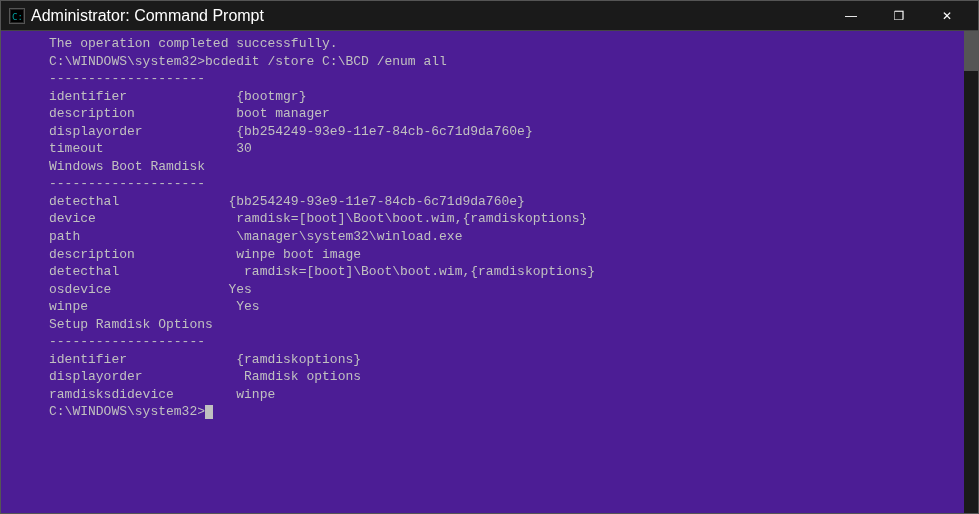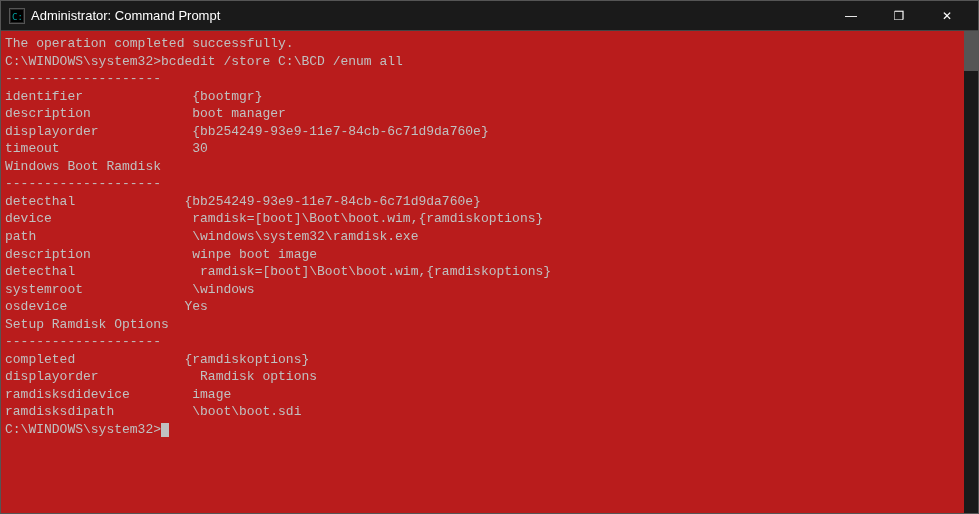--- a/index.html
+++ b/index.html
@@ -43,21 +43,21 @@
     }
 
     .title-bar-icon svg {
       width: 12px;
       height: 12px;
     }
 
     .title-bar-text {
       color: #fff;
       font-family: 'Segoe UI', Arial, sans-serif;
-      font-size: 13px;
+      font-size: 16px;
       flex: 1;
     }
 
     .title-bar-controls {
       display: flex;
       gap: 2px;
     }
 
     .title-bar-btn {
       width: 46px;
@@ -67,25 +67,26 @@
       color: #fff;
       font-size: 12px;
       cursor: pointer;
       display: flex;
       align-items: center;
       justify-content: center;
       font-family: 'Segoe UI', Arial, sans-serif;
     }
 
     .console-area {
-      background: #b91c1c;
+      background: #4c1d95;
       flex: 1;
       display: flex;
       overflow: hidden;
       position: relative;
+      padding-left: 44px;
     }
 
     .console-content {
       flex: 1;
       padding: 4px 4px 4px 4px;
       overflow-y: auto;
       overflow-x: hidden;
       color: #c0c0c0;
       font-size: 13px;
       line-height: 1.35;
@@ -152,32 +153,31 @@
         <span class="line">--------------------</span>
         <span class="line">identifier              {bootmgr}</span>
         <span class="line">description             boot manager</span>
         <span class="line">displayorder            {bb254249-93e9-11e7-84cb-6c71d9da760e}</span>
         <span class="line">timeout                 30</span>
         <span class="line"></span>
         <span class="line">Windows Boot Ramdisk</span>
         <span class="line">--------------------</span>
         <span class="line">detecthal              {bb254249-93e9-11e7-84cb-6c71d9da760e}</span>
         <span class="line">device                  ramdisk=[boot]\Boot\boot.wim,{ramdiskoptions}</span>
-        <span class="line">path                    \windows\system32\ramdisk.exe</span>
+        <span class="line">path                    \manager\system32\winload.exe</span>
         <span class="line">description             winpe boot image</span>
         <span class="line">detecthal                ramdisk=[boot]\Boot\boot.wim,{ramdiskoptions}</span>
-        <span class="line">systemroot              \windows</span>
         <span class="line">osdevice               Yes</span>
+        <span class="line">winpe                   Yes</span>
         <span class="line"></span>
         <span class="line">Setup Ramdisk Options</span>
         <span class="line">--------------------</span>
-        <span class="line">completed              {ramdiskoptions}</span>
+        <span class="line">identifier              {ramdiskoptions}</span>
         <span class="line">displayorder             Ramdisk options</span>
-        <span class="line">ramdisksdidevice        image</span>
-        <span class="line">ramdisksdipath          \boot\boot.sdi</span>
+        <span class="line">ramdisksdidevice        winpe</span>
         <span class="line"></span>
         <span class="line">C:\WINDOWS\system32&gt;<span class="cursor"></span></span>
       </div>
     <div class="scrollbar">
       <div class="scrollbar-thumb"></div>
     </div>
   </div>
 </div>
 
 </body></html>

